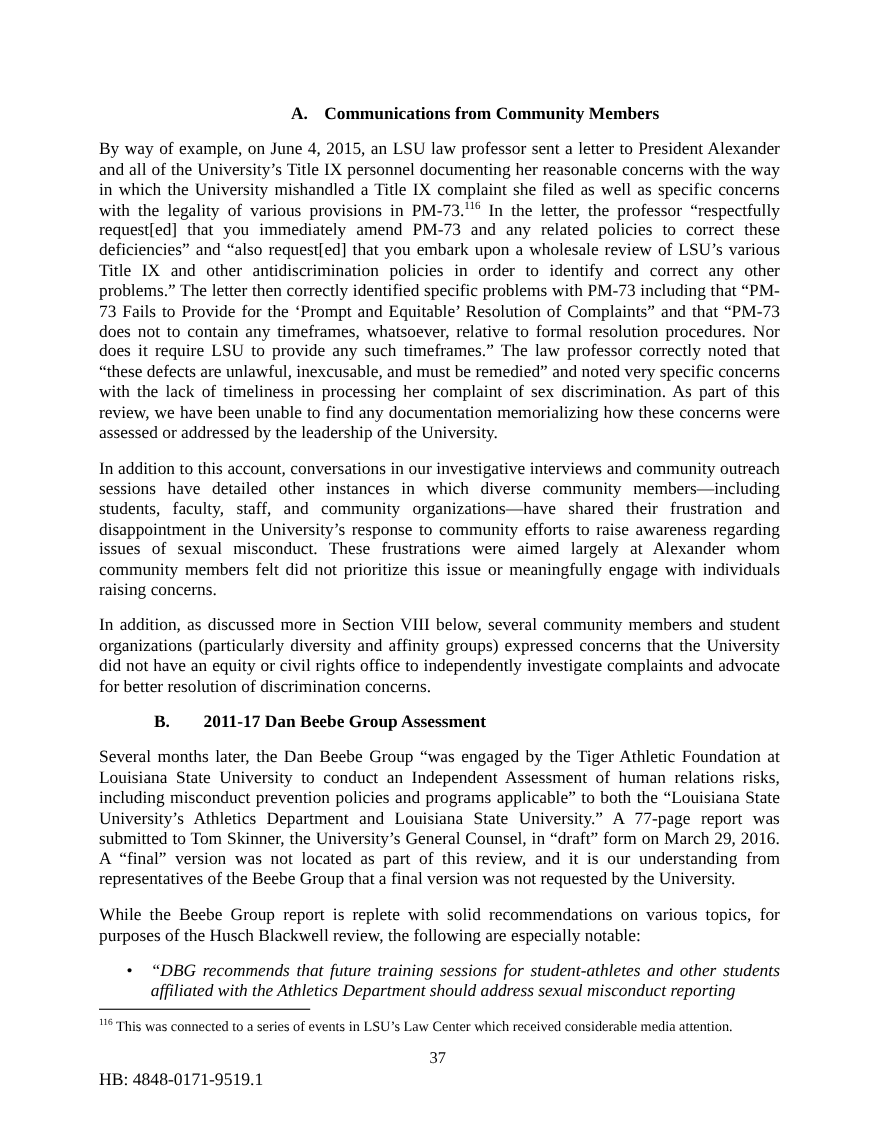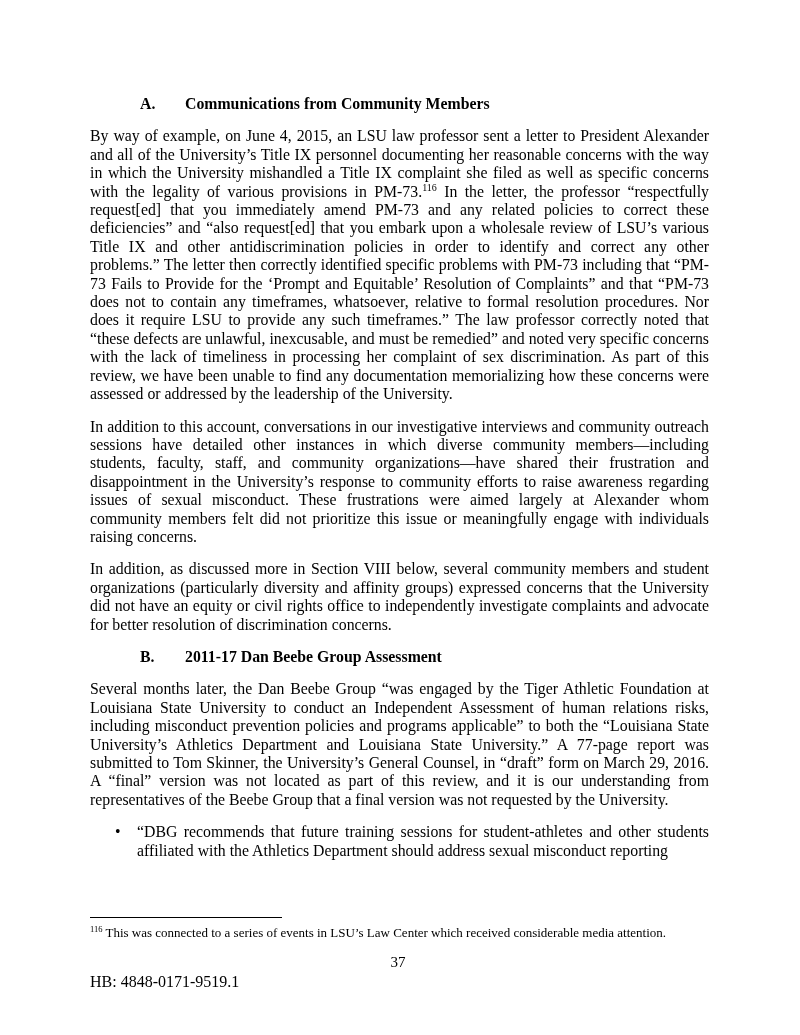--- a/index.html
+++ b/index.html
@@ -18,36 +18,36 @@
     top: 95px;
     width: 619px;
     font-size: 15.8px;
     line-height: 18.4px;
   }
   .section-heading {
     margin: 14px 0 0 0;
     padding-left: 50px;
     font-weight: bold;
   }
-  .section-heading.first { margin-top: 0; }
+  .section-heading.first { margin-top: 0; text-align: center; }
   .section-label { display: inline-block; width: 45px; }
   p.para {
     margin: 14px 0 0 0;
     text-align: justify;
   }
   .bullet {
     display: flex;
     margin: 14px 0 0 0;
   }
   .bullet-marker {
     flex: 0 0 47px;
     box-sizing: border-box;
     padding-left: 25px;
   }
-  .bullet-text { flex: 1; text-align: justify; }
+  .bullet-text { flex: 1; text-align: justify; font-style: italic; }
   sup.fnref {
     font-size: 10px;
     line-height: 0;
     vertical-align: super;
   }
   .bold { font-weight: normal; }
   .footnote-area {
     position: absolute;
     left: 90px;
     top: 917px;
@@ -89,20 +89,21 @@
 <body>
 
 <div class="page">
   <div class="content" id="content">
       <div class="section-heading first"><span class="section-label">A.</span><span>Communications from Community Members</span></div>
       <p class="para"><span>By way of example, on June 4, 2015, an LSU law professor sent a letter to President Alexander and all of the University’s Title IX personnel documenting her reasonable concerns with the way in which the University mishandled a Title IX complaint she filed as well as specific concerns with the legality of various provisions in PM-73.</span><sup class="fnref">116</sup><span> In the letter, the professor “respectfully request[ed] that you immediately amend PM-73 and any related policies to correct these deficiencies” and “also request[ed] that you embark upon a wholesale review of LSU’s various Title IX and other antidiscrimination policies in order to identify and correct any other problems.” The letter then correctly identified specific problems with PM-73 including that “PM-73 Fails to Provide for the ‘Prompt and Equitable’ Resolution of Complaints” and that “PM-73 does not to contain any timeframes, whatsoever, relative to formal resolution procedures. Nor does it require LSU to provide any such timeframes.” The law professor correctly noted that “these defects are unlawful, inexcusable, and must be remedied” and noted very specific concerns with the lack of timeliness in processing her complaint of sex discrimination. As part of this review, we have been unable to find any documentation memorializing how these concerns were assessed or addressed by the leadership of the University.</span></p>
       <p class="para"><span>In addition to this account, conversations in our investigative interviews and community outreach sessions have detailed other instances in which diverse community members—including students, faculty, staff, and community organizations—have shared their frustration and disappointment in the University’s response to community efforts to raise awareness regarding issues of sexual misconduct. These frustrations were aimed largely at Alexander whom community members felt did not prioritize this issue or meaningfully engage with individuals raising concerns.</span></p>
       <p class="para"><span>In addition, as discussed more in Section VIII below, several community members and student organizations (particularly diversity and affinity groups) expressed concerns that the University did not have an equity or civil rights office to independently investigate complaints and advocate for better resolution of discrimination concerns.</span></p>
       <div class="section-heading"><span class="section-label">B.</span><span>2011-17 Dan Beebe Group Assessment</span></div>
       <p class="para"><span>Several months later, the Dan Beebe Group “was engaged by the Tiger Athletic Foundation at Louisiana State University to conduct an Independent Assessment of human relations risks, including misconduct prevention policies and programs applicable” to both the “Louisiana State University’s Athletics Department </span><span class="bold">and</span><span> Louisiana State University.” A 77-page report was submitted to Tom Skinner, the University’s General Counsel, in “draft” form on March 29, 2016. A “final” version was not located as part of this review, and it is our understanding from representatives of the Beebe Group that a final version was not requested by the University.</span></p>
+      <p class="para"><span>While the Beebe Group report is replete with solid recommendations on various topics, for purposes of the Husch Blackwell review, the following are especially notable:</span></p>
       <div class="bullet">
         <span class="bullet-marker">•</span>
         <div class="bullet-text"><span>“DBG recommends that future training sessions for student-athletes and other students affiliated with the Athletics Department should address sexual misconduct reporting</span></div>
       </div>
     </div>
 
   <div class="footnote-area">
     <div class="fn-sep"></div>
     <div class="fn-line"><sup class="fn-num">116</sup> <span>This was connected to a series of events in LSU’s Law Center which received considerable media attention.</span></div>
   </div>

